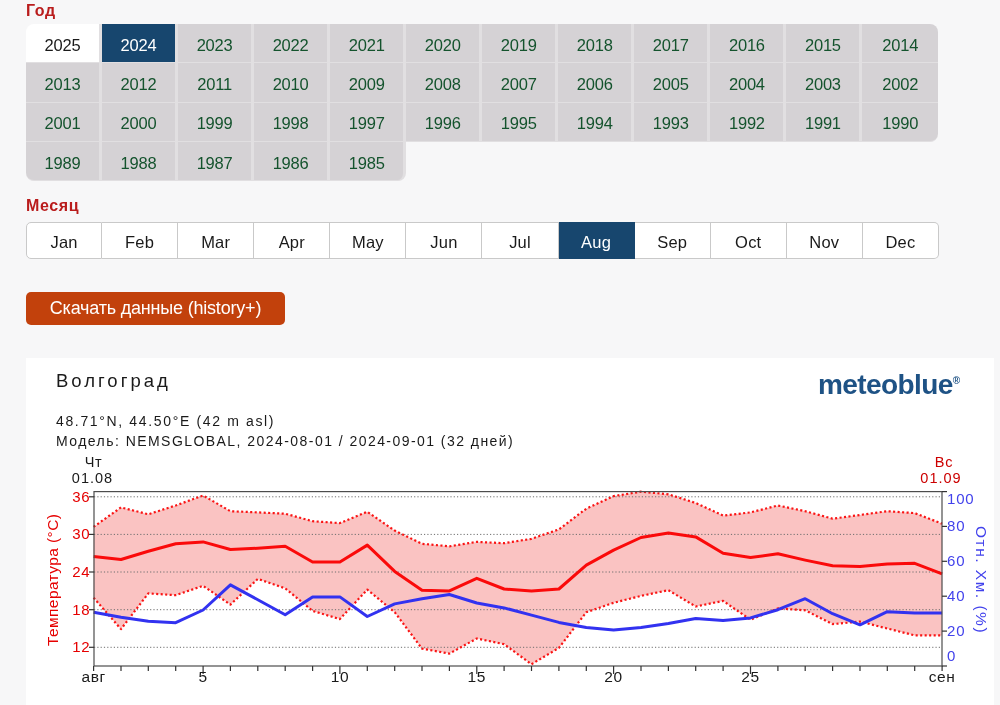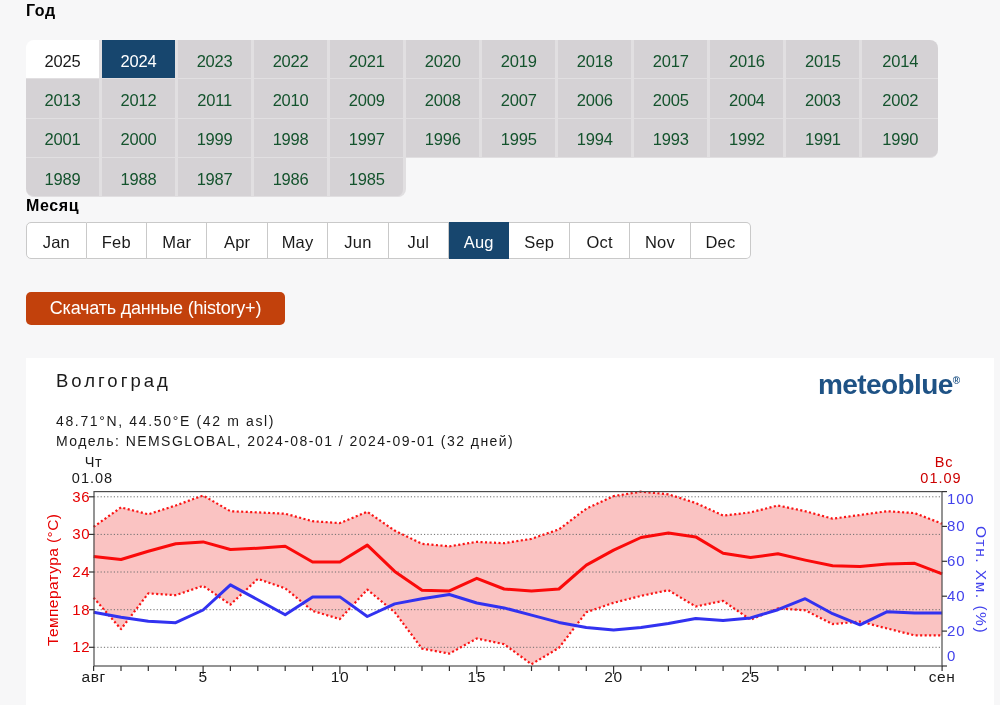--- a/index.html
+++ b/index.html
@@ -1,32 +1,32 @@
 <!DOCTYPE html>
 <html><head><meta charset="utf-8">
 <style>
 * { margin:0; padding:0; box-sizing:border-box; }
 html,body { width:1000px; height:705px; background:#f7f7f8; font-family:"Liberation Sans", sans-serif; position:relative; overflow:hidden; }
-.lbl { position:absolute; left:26px; font-size:16px; font-weight:bold; letter-spacing:0.6px; color:#000000; }
-#ygrid { position:absolute; left:26px; top:40px; width:912px; }
+.lbl { position:absolute; left:26px; font-size:16px; font-weight:bold; letter-spacing:0.6px; color:#b91c1c; }
+#ygrid { position:absolute; left:26px; top:24px; width:912px; }
 .yrow { height:39.3px; position:relative; }
 .yb { position:absolute; top:0; width:76px; height:39.3px; background:#d5d2d5; color:#14532d;
       border-right:3px solid #e1dfe1; border-bottom:1.4px solid #e1dfe1; padding-top:4px;
       font-size:16.5px; letter-spacing:-0.2px; display:flex; align-items:center; justify-content:center; }
 .yrow .yb:nth-child(1){left:0px} .yrow .yb:nth-child(2){left:76px} .yrow .yb:nth-child(3){left:152.1px}
 .yrow .yb:nth-child(4){left:228.1px} .yrow .yb:nth-child(5){left:304.2px} .yrow .yb:nth-child(6){left:380.2px}
 .yrow .yb:nth-child(7){left:456.2px} .yrow .yb:nth-child(8){left:532.3px} .yrow .yb:nth-child(9){left:608.3px}
 .yrow .yb:nth-child(10){left:684.4px} .yrow .yb:nth-child(11){left:760.4px} .yrow .yb:nth-child(12){left:836.4px; width:75.6px; border-right:none}
 .ybw { background:#fff; color:#1a1a1a; border-radius:8px 0 0 0; }
 .ybs { background:#17466e; color:#fff; }
 #ygrid .yrow:nth-child(1) .yb:nth-child(12) { border-radius:0 8px 0 0; }
 #ygrid .yrow:nth-child(3) .yb:nth-child(12) { border-radius:0 0 8px 0; }
 #ygrid .yrow:nth-child(4) .yb:nth-child(1) { border-radius:0 0 0 8px; }
 #ygrid .yrow:nth-child(4) .yb:nth-child(5) { border-radius:0 0 8px 0; }
-#mrow { position:absolute; left:26px; top:222px; width:725px; height:37px; display:flex;text-align:center; }
+#mrow { position:absolute; left:26px; top:222px; width:913px; height:37px; display:flex;text-align:center; }
 .mb { width:76.08px; height:37px; background:#fff; border:1px solid #c9c9c9; border-left:none; padding-top:3px;
       color:#1a1a1a; font-size:16.5px; letter-spacing:0.2px; display:flex; align-items:center; justify-content:center; }
 .mb:first-child { border-left:1px solid #c9c9c9; border-radius:5px 0 0 5px; }
 .mb:last-child { border-radius:0 5px 5px 0; }
 .ms { background:#17466e; color:#fff; border-color:#17466e; }
 #dlbtn { position:absolute; left:26px; top:292px; width:259px; height:33px; background:#c2410c;
   border-radius:5px; color:#fff; font-size:18px; letter-spacing:-0.2px; display:flex; align-items:center; justify-content:center; }
 #panel { position:absolute; left:26px; top:358px; width:968px; height:347px; background:#fff; }
 #title { position:absolute; left:56px; top:370px; font-size:18.5px; letter-spacing:3px; color:#1a1a1a; }
 #sub1 { position:absolute; left:56px; top:399px; font-size:14px; letter-spacing:1.65px; color:#1a1a1a;margin-top:14px; }

